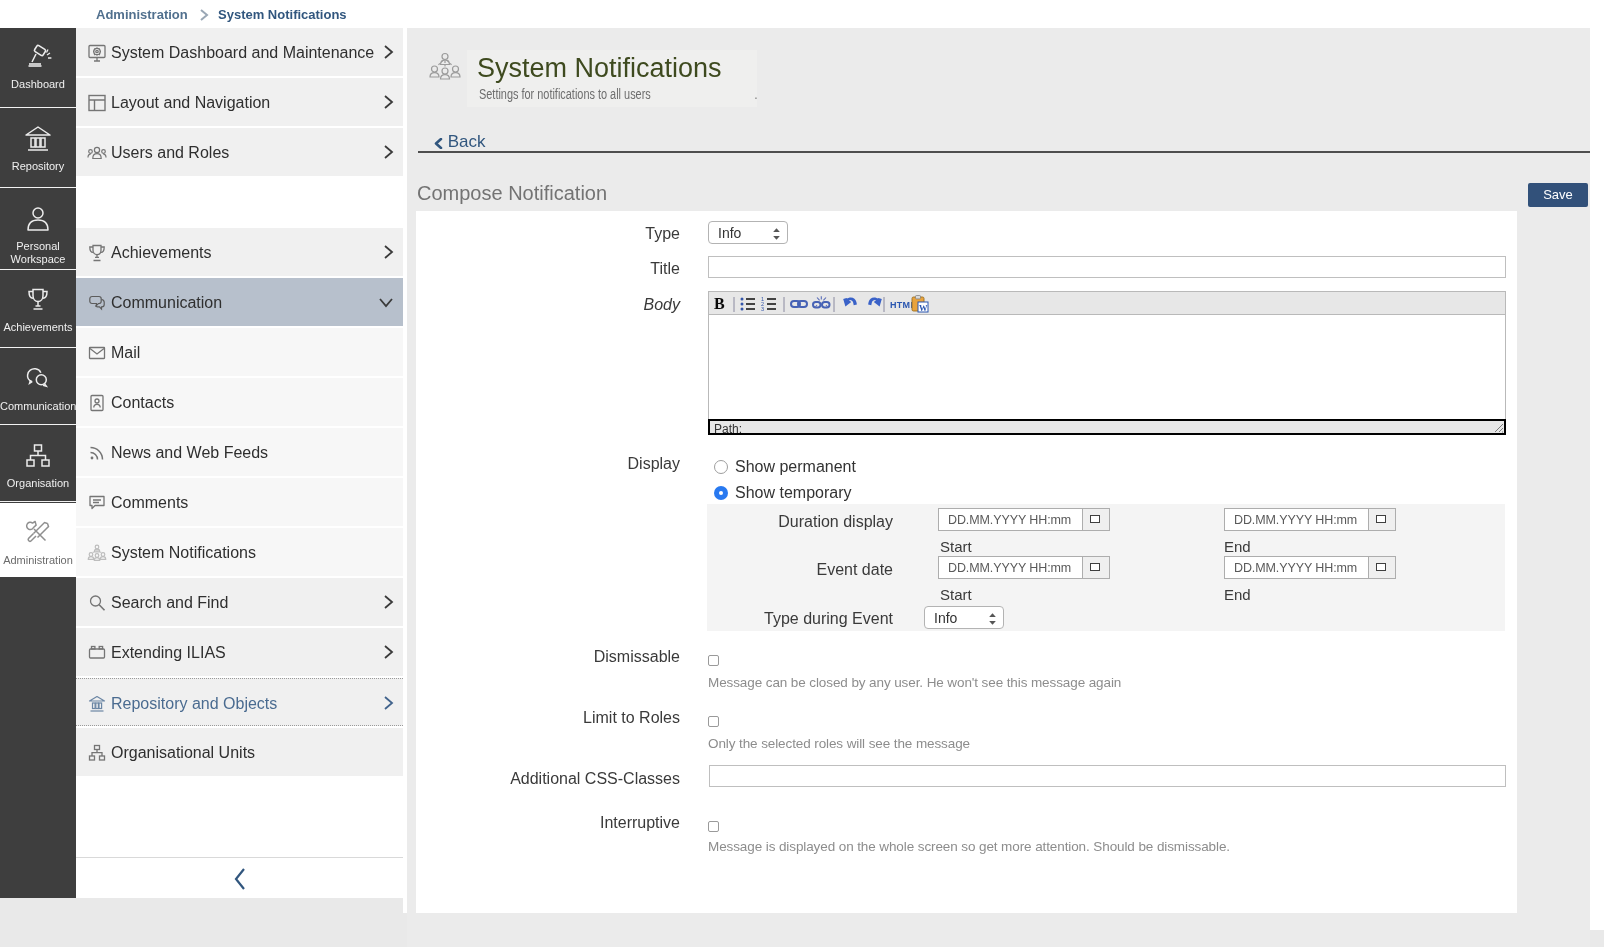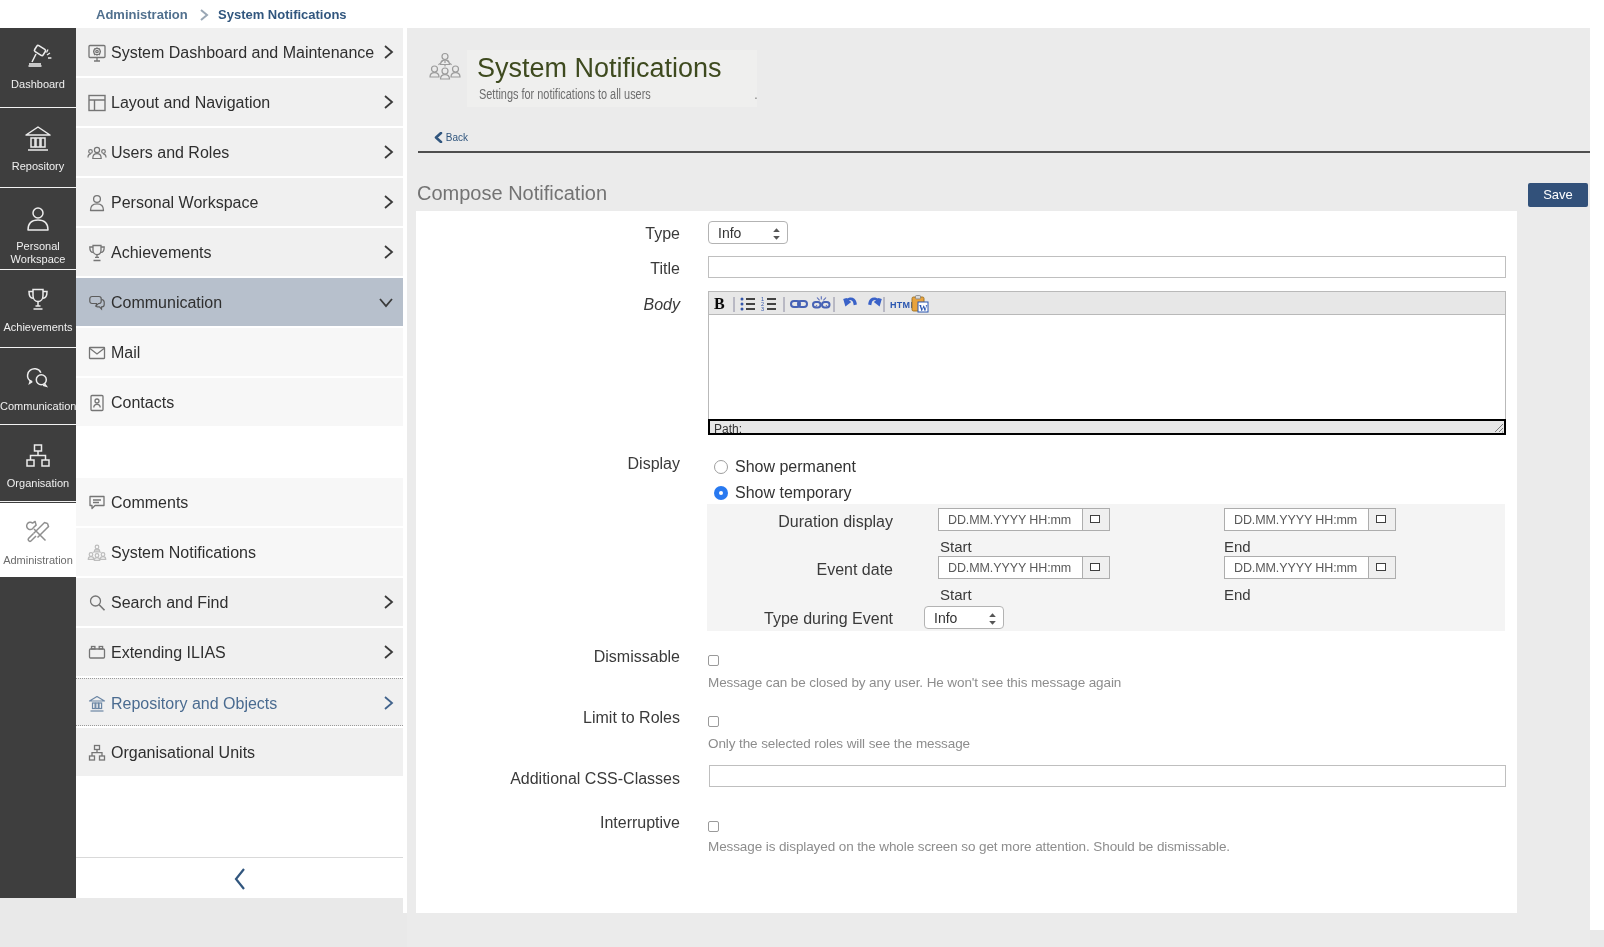--- a/index.html
+++ b/index.html
@@ -29,21 +29,21 @@
   #collapse { position:absolute; left:0; top:829px; width:327px; height:41px; border-top:1px solid #d9d9d9; }
   
   #content { left:407px; top:28px; width:1183px; height:919px; background:#ebebeb; }
   #rightmargin { left:1590px; top:0; width:14px; height:930px; background:#fff; }
   #leftgap { left:403px; top:28px; width:4px; height:885px; background:#fff; }
   #titlebox { position:absolute; left:60px; top:22px; width:290px; height:57px; background:#efefee; }
   #hicon { position:absolute; left:19px; top:21px; }
   #h1 { position:absolute; left:70px; top:25px; font-size:27px; color:#3e4a1f; }
   #h2 { position:absolute; left:72px; top:58px; font-size:14px; color:#6d6d6d; transform:scaleX(0.78); transform-origin:0 0; }
   #hdot { position:absolute; left:347px; top:58px; font-size:14px; color:#8a8a8a; }
-  #back { position:absolute; left:26px; top:104px; font-size:10px; color:#31567e; }
+  #back { position:absolute; left:26px; top:104px; font-size:17px; color:#31567e; }
   #back svg { vertical-align:-2px; }
   #hr1 { position:absolute; left:11px; top:123px; width:1172px; height:2px; background:#4e4e4e; }
   #sect { position:absolute; left:10px; top:154px; font-size:20px; color:#737373; }
   #save { position:absolute; left:1121px; top:155px; width:60px; height:24px; background:#32517a; border-radius:2px; color:#fff; font-size:13px; text-align:center; line-height:24px; }
   
   #form { position:absolute; left:9px; top:183px; width:1101px; height:702px; background:#fff; }
   .flabel { position:absolute; width:264px; text-align:right; font-size:16px; color:#3a3a3a; }
   .fhelp { position:absolute; left:292px; font-size:13.5px; color:#8d8d8d; letter-spacing:-0.1px; }
   .tinput { position:absolute; left:292px; width:798px; height:22px; background:#fff; border:1px solid #bfbfbf; }
   .sel { position:absolute; height:23px; background:#fff; border:1px solid #b3b3b3; border-radius:4px; font-size:14px; color:#333; }
@@ -171,30 +171,20 @@
       <circle cx="4.5" cy="9.5" r="1.8"></circle>
         <path d="M2 15.5 c0-2.2 1-3.4 2.7-3.4"></path>
       <circle cx="17.5" cy="9.5" r="1.8"></circle>
         <path d="M20 15.5 c0-2.2-1-3.4-2.7-3.4"></path>
     </svg>
     <span class="tx">Users and Roles</span>
     <svg class="ch" width="14" height="18" viewBox="0 0 14 18">
         <polyline points="4,3 11,9 4,15" fill="none" stroke="#3a3a3a" stroke-width="1.8"></polyline>
       </svg>
   </div>
-  <div class="mi" style="top:150px;">
-    <svg class="ic" viewBox="0 0 22 22" fill="none" stroke="#757575" stroke-width="1.3">
-      <circle cx="11" cy="7" r="3.4"></circle>
-      <path d="M4.5 18.5 c0-4.6 2.6-6.6 6.5-6.6 s6.5 2 6.5 6.6 Z" stroke-linejoin="round"></path>
-    </svg>
-    <span class="tx">Personal Workspace</span>
-    <svg class="ch" width="14" height="18" viewBox="0 0 14 18">
-        <polyline points="4,3 11,9 4,15" fill="none" stroke="#3a3a3a" stroke-width="1.8"></polyline>
-      </svg>
-  </div>
   <div class="mi" style="top:200px;">
     <svg class="ic" viewBox="0 0 22 22" fill="none" stroke="#757575" stroke-width="1.3">
       <path d="M7 3.5 h8 v4.5 c0 2.8-1.6 4.6-4 4.6 s-4-1.8-4-4.6 Z"></path>
       <path d="M7 5 H3.8 c0 3.4 1.3 5.4 3.2 5.4 M15 5 h3.2 c0 3.4-1.3 5.4-3.2 5.4"></path>
       <path d="M11 12.6 v2.8 M7.5 18.5 h7 M9 15.4 h4"></path>
     </svg>
     <span class="tx">Achievements</span>
     <svg class="ch" width="14" height="18" viewBox="0 0 14 18">
         <polyline points="4,3 11,9 4,15" fill="none" stroke="#3a3a3a" stroke-width="1.8"></polyline>
       </svg>
@@ -216,20 +206,27 @@
     </svg>
     <span class="tx">Mail</span>
   </div>
   <div class="mi sub" style="top:350px;">
     <svg class="ic" viewBox="0 0 22 22" fill="none" stroke="#757575" stroke-width="1.3">
       <rect x="5" y="3.5" width="12" height="15" rx="1"></rect>
       <circle cx="11" cy="9" r="2"></circle>
         <path d="M7.8 15.5 c0-2 1.3-3.2 3.2-3.2 s3.2 1.2 3.2 3.2"></path>
     </svg>
     <span class="tx">Contacts</span>
+  </div>
+  <div class="mi sub" style="top:400px;">
+    <svg class="ic" viewBox="0 0 22 22" fill="none" stroke="#757575" stroke-width="1.5">
+      <circle cx="6" cy="16" r="1.4" fill="#757575" stroke="none"></circle>
+      <path d="M4.5 10.5 a7 7 0 0 1 7 7 M4.5 5.5 a12 12 0 0 1 12 12"></path>
+    </svg>
+    <span class="tx">News and Web Feeds</span>
   </div>
   <div class="mi sub" style="top:450px;">
     <svg class="ic" viewBox="0 0 22 22" fill="none" stroke="#757575" stroke-width="1.3">
       <path d="M4 4.5 h14 v9 h-9 l-3 3 v-3 h-2 Z" stroke-linejoin="round"></path>
       <path d="M7 8 h8 M7 10.5 h6"></path>
     </svg>
     <span class="tx">Comments</span>
   </div>
   <div class="mi sub" style="top:500px;">
     <svg class="ic" viewBox="0 0 22 22" fill="none" stroke="#bdbdbd" stroke-width="1.2">

